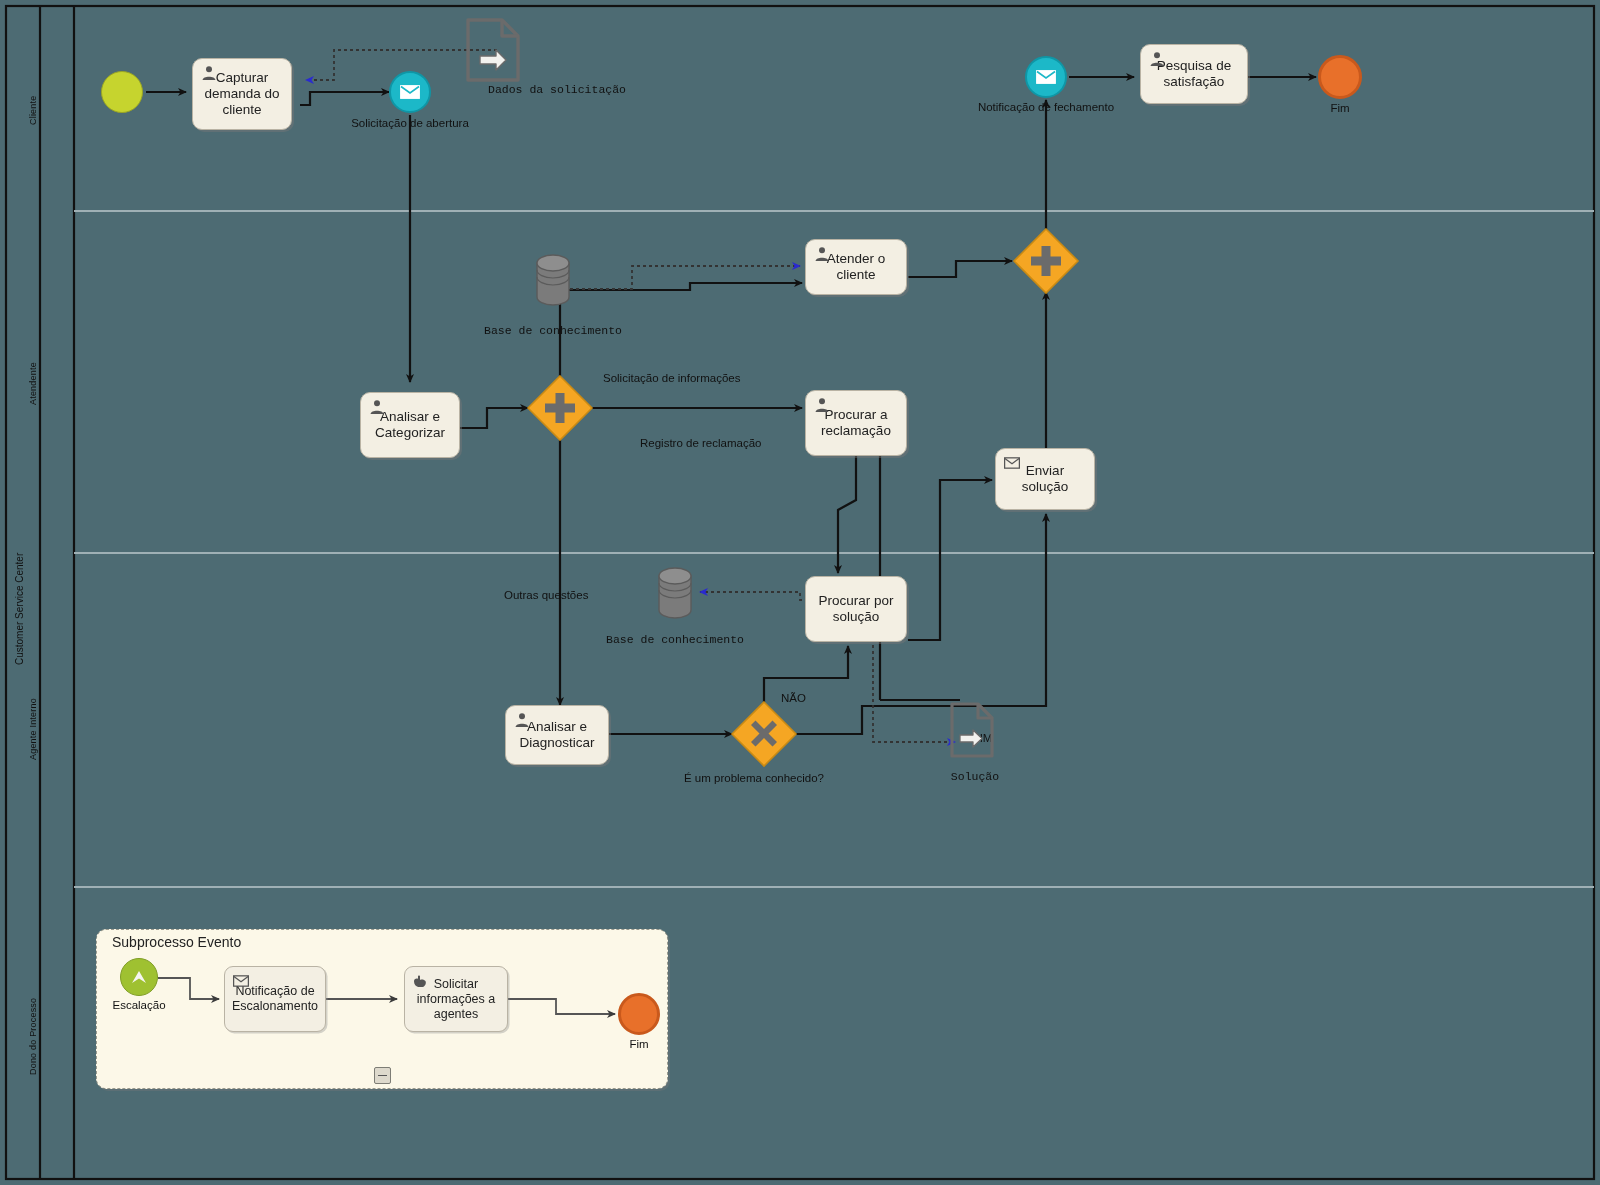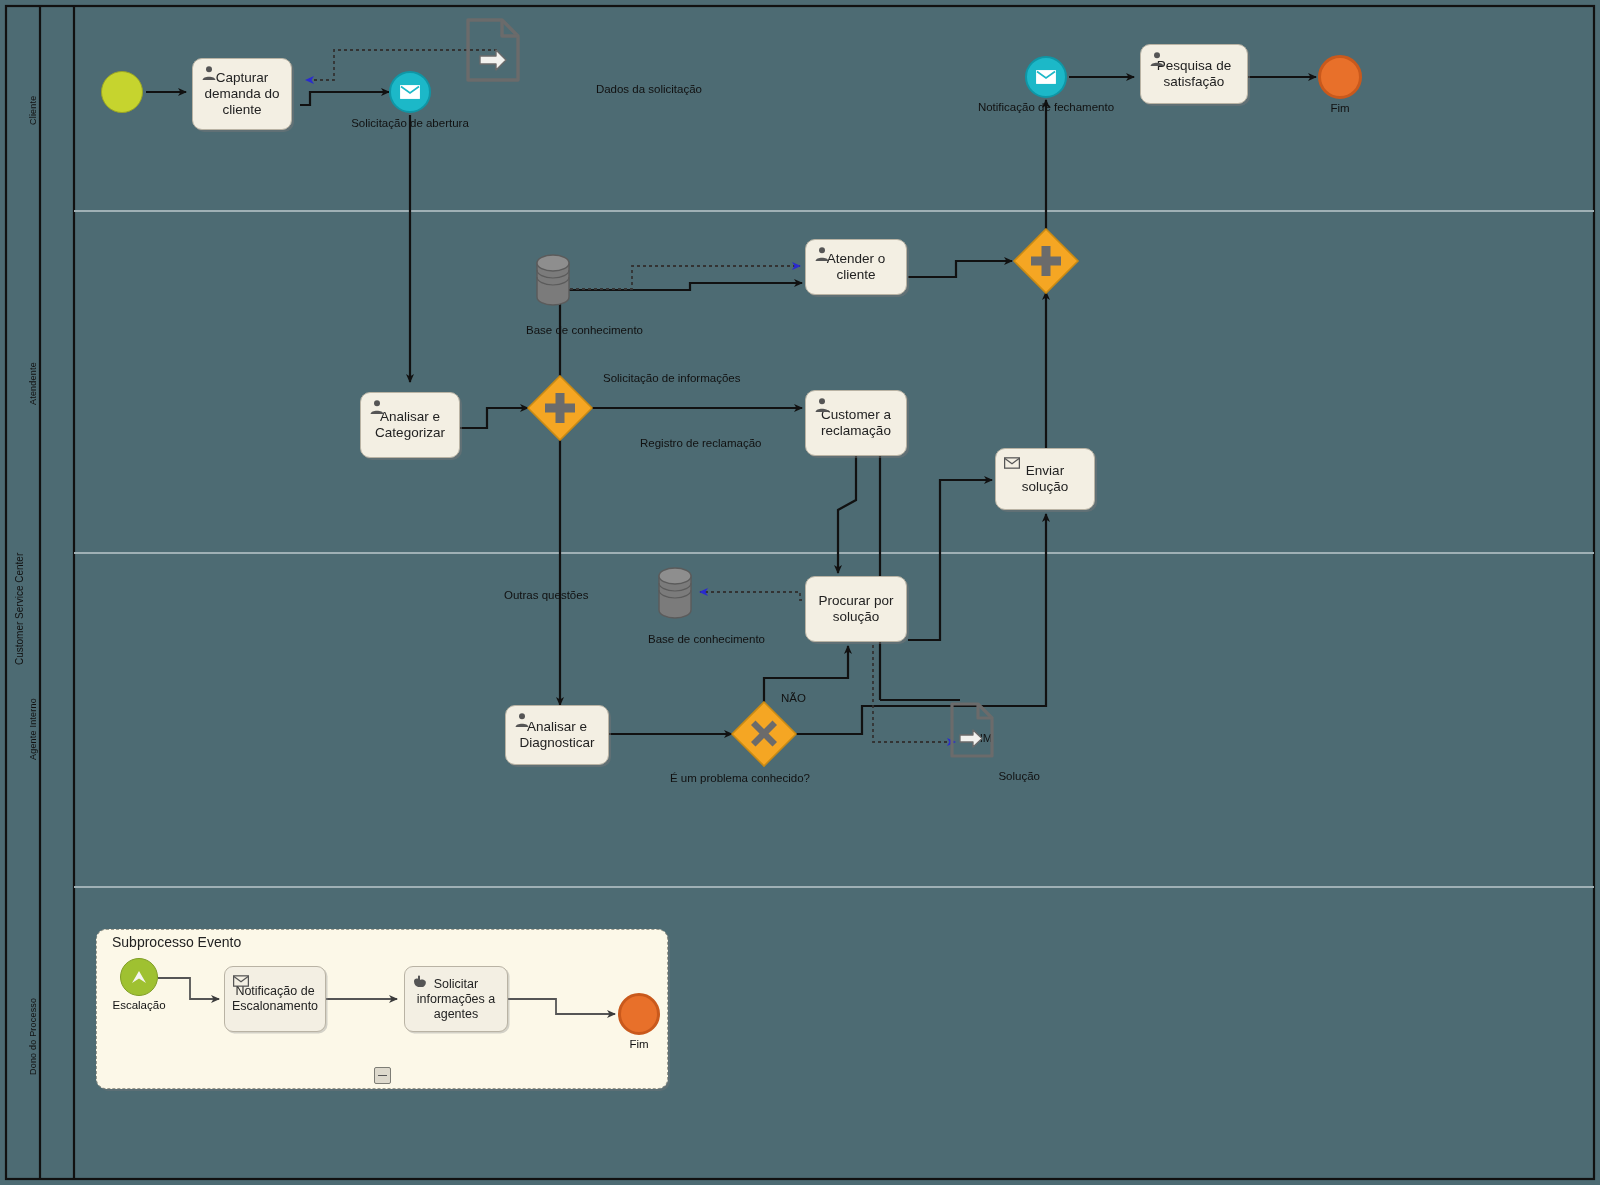--- a/index.html
+++ b/index.html
@@ -70,22 +70,22 @@
     position:absolute;width:15px;height:15px;border:1.3px solid #7d7d75;border-radius:2px;
     background:#ddd9cc;display:flex;align-items:center;justify-content:center;
   }
   .collapse-marker i{display:block;width:9px;height:1.6px;background:#555;}
   .flowlabel{
     position:absolute;color:#111;font-size:11.5px;white-space:nowrap;
     font-family:Liberation Sans, sans-serif;
     margin-top:34px;
   }
   .datalabel{
-    position:absolute;color:#111;font-size:11.5px;white-space:nowrap;text-align:right;
-    font-family:Liberation Sans, sans-serif;
+    position:absolute;color:#111;font-size:11.5px;white-space:nowrap;text-align:center;
+    font-family:Liberation Mono, monospace;
   }
 </style>
 </head>
 <body>
 
 <div id="stage">
 
   <svg class="layer">
     <defs>
       <marker id="arrow" markerWidth="9" markerHeight="9" refX="8" refY="4" orient="auto" markerUnits="userSpaceOnUse">
@@ -263,21 +263,21 @@
   </svg>
 
   <div class="flowlabel" style="left:640px; top:403px;">Registro de reclamação</div>
 
   <div class="task" style="left:805px; top:390px; width:102px; height:66px;">
     <svg class="task-icon" viewBox="0 0 16 16">
       <circle cx="8" cy="4.2" r="3" fill="#555"></circle>
       <path d="M1.6,15 C1.6,10.5 14.4,10.5 14.4,15 Z" fill="#555"></path>
     </svg>
     <span class="tlabel">
-      <span>Customer a</span><br>
+      <span>Procurar a</span><br>
       <span>reclamação</span>
     </span>
   </div>
 
   <div class="task" style="left:995px; top:448px; width:100px; height:62px;">
     <svg class="task-icon" viewBox="0 0 18 13">
       <rect x="0.7" y="0.7" width="16.6" height="11.6" fill="none" stroke="#555" stroke-width="1.4"></rect>
       <path d="M1,1.4 L9,7.4 L17,1.4" fill="none" stroke="#555" stroke-width="1.4"></path>
     </svg>
     <span class="tlabel">Enviar solução</span>
@@ -322,21 +322,21 @@
       <span>Diagnosticar</span>
     </span>
   </div>
 
   <svg class="gw layer" style="left:0; top:0; pointer-events:none;">
     <g transform="translate(764,734)">
       <path d="M0,-32 L32,0 L0,32 L-32,0 Z" fill="#f5a623" stroke="#c98a14" stroke-width="1.6"></path>
       <path d="M-13,-9 l4.5,-4.5 l8.5,8.5 l8.5,-8.5 l4.5,4.5 l-8.5,8.5 l8.5,8.5 l-4.5,4.5 l-8.5,-8.5 l-8.5,8.5 l-4.5,-4.5 l8.5,-8.5 z" fill="#6b6b6b"></path>
     </g>
   </svg>
-  <div class="elabel" style="left:640px; top:772px; width:200px;">É um problema conhecido?</div>
+  <div class="elabel" style="left:624px; top:772px; width:200px;text-align:right;">É um problema conhecido?</div>
 
   <svg class="layer" style="pointer-events:none;">
     <g transform="translate(950,702)">
       <path d="M2,2 h26 l14,14 v38 h-40 z" fill="none" stroke="#6b6b6b" stroke-width="3.2" stroke-linejoin="round"></path>
       <path d="M28,2 v14 h14" fill="none" stroke="#6b6b6b" stroke-width="3.2" stroke-linejoin="round"></path>
       <path d="M10,33 h13 v-5 l9,8.5 l-9,8.5 v-5 h-13 z" fill="#f2f2ef" stroke="#6b6b6b" stroke-width="1.3" stroke-linejoin="round"></path>
     </g>
   </svg>
   <div class="datalabel" style="left:910px; top:770px; width:130px;">Solução</div>
 

